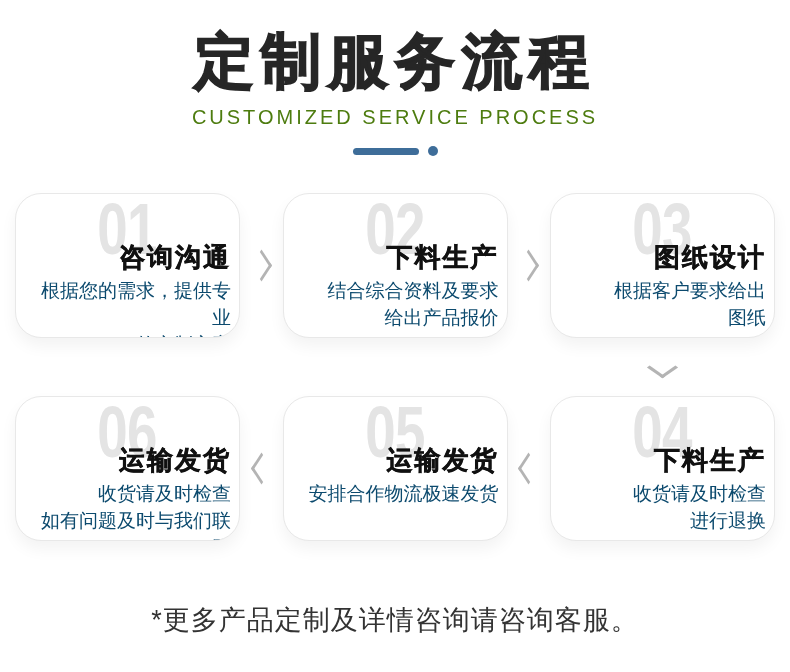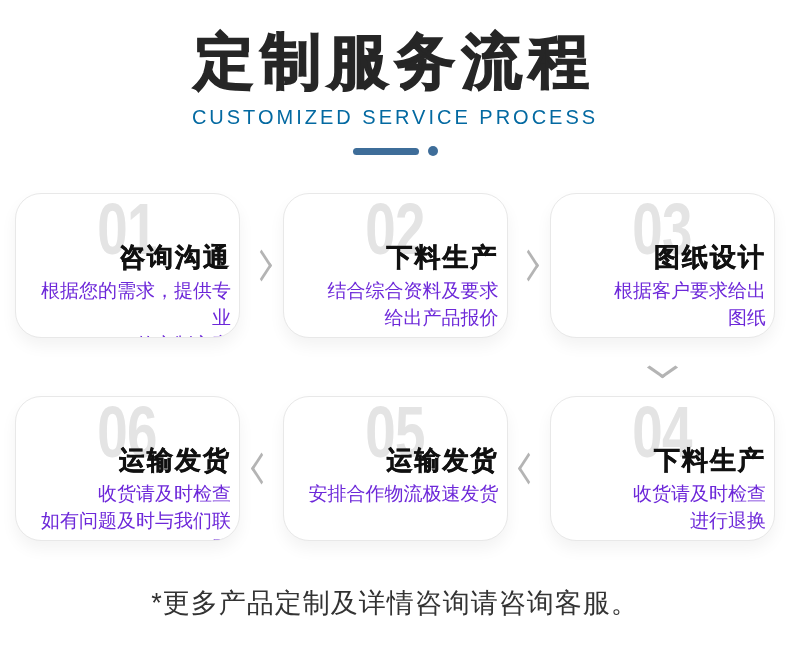--- a/index.html
+++ b/index.html
@@ -13,21 +13,21 @@
 
   
   .header { text-align: center; padding-top: 30px; }
   .main-title {
     font-size: 60px; line-height: 64px; font-weight: 900;
     color: #262626; letter-spacing: 7px;
     -webkit-text-stroke: 1.6px #262626;
   }
   .sub-title {
     margin-top: 13px; font-size: 20px; line-height: 20px;
-    color: #0369a1; letter-spacing: 3px; font-weight: 400;
+    color: #4d7c0f; letter-spacing: 3px; font-weight: 400;
   }
   .divider {
     margin-top: 19px; height: 10px;
     display: flex; align-items: center; justify-content: center; gap: 9px;
   }
   .divider-bar { width: 66px; height: 7px; border-radius: 4px; background: #3e6d99; }
   .divider-dot { width: 10px; height: 10px; border-radius: 50%; background: #3e6d99; }
 
   
   .flow { margin-top: 37px; padding: 0 15px; }
@@ -53,21 +53,21 @@
   .card-number span { display: inline-block; transform: scaleX(0.76); transform-origin: center top; }
   .card-body {
     position: absolute; top: 48px; left: 8px; right: 8px;
     z-index: 2; text-align: right;
   }
   .card-title {
     font-size: 26px; line-height: 30px; font-weight: bold;
     color: #111111; letter-spacing: 2px;
     -webkit-text-stroke: 0.5px #111111;
   }
-  .card-desc { margin-top: 5px; font-size: 19px; line-height: 27px; color: #6d28d9; }
+  .card-desc { margin-top: 5px; font-size: 19px; line-height: 27px; color: #0c4a6e; }
 
   
   .chev { display: block; border: 0 solid #b4b4b4; }
   .chev-right {
     width: 19px; height: 19px;
     border-top-width: 3px; border-right-width: 3px;
     transform: scale(0.78, 1.2) rotate(45deg);
   }
   .chev-left {
     width: 19px; height: 19px;
@@ -75,21 +75,21 @@
     transform: scale(0.78, 1.2) rotate(-45deg);
   }
   .chev-down {
     width: 17px; height: 17px;
     border-right-width: 3px; border-bottom-width: 3px;
     transform: scale(1.3, 0.9) rotate(45deg);
   }
 
   
   .note {
-    margin-top: 46px; text-align: center;
+    margin-top: 63px; text-align: center;
     font-size: 27px; line-height: 32px; color: #333333; letter-spacing: 1px;
   }
 </style>
 </head>
 <body>
 
 <div class="page">
 
   <div class="header">
     <div class="main-title">定制服务流程</div>

